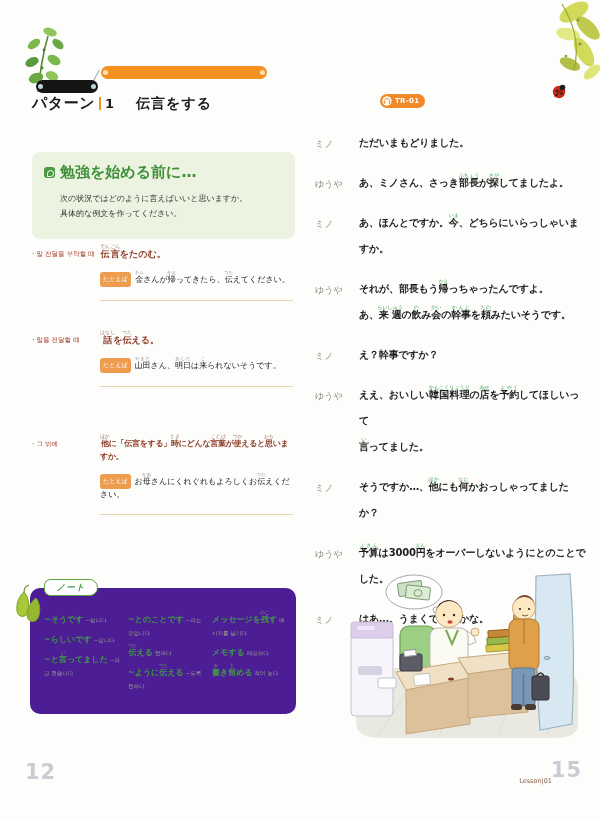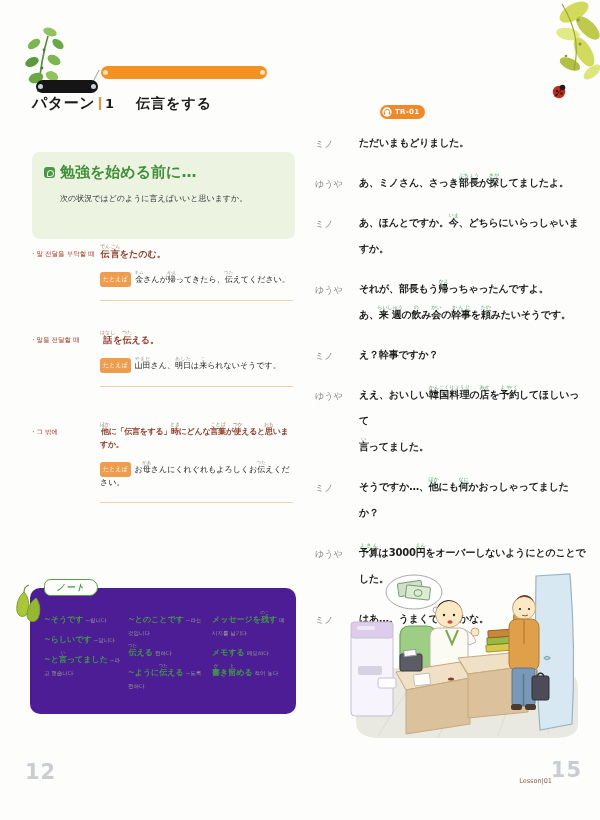--- a/index.html
+++ b/index.html
@@ -49,21 +49,21 @@
   .note-jp { font-size:8px; font-weight:bold; color:#3f9a44; }
   .note-jp rt { font-size:4.5px; color:#8aa080; font-weight:normal; }
   .note-kr { font-size:5.5px; color:#98a08a; margin-left:2px; }
 
   .pagenum { position:absolute; font-size:21px; font-weight:bold; color:#c9ccd1; letter-spacing:1px; }
   .pagenum.left { left:25px; top:760px; }
   .pagenum.right { right:18px; top:758px; }
   .lesson-label { position:absolute; right:48px; top:777px; font-size:6.5px; color:#8a5a42; }
 
   
-  .audio-badge { position:absolute; left:380px; top:105px; height:14px; background:#f08a28; border-radius:7px; display:flex; align-items:center; padding:0 6px 0 2px; gap:3px; }
+  .audio-badge { position:absolute; left:380px; top:94px; height:14px; background:#f08a28; border-radius:7px; display:flex; align-items:center; padding:0 6px 0 2px; gap:3px; }
   .audio-ic { width:10px; height:10px; }
   .audio-label { color:#fff; font-size:7px; font-weight:bold; letter-spacing:0.3px; }
 
   .dialogue { position:absolute; left:315px; top:130px; width:272px; }
   .turn { margin-bottom:14px; display:flex; }
   .speaker { flex:0 0 44px; font-size:9px; color:#8a8a84; padding-top:8px; }
   .dlines { flex:1; }
   .dline { font-size:10px; font-weight:bold; color:#1e1e1e; line-height:26px; letter-spacing:-0.2px; }
   .dline rt { font-size:5px; color:#3aa04a; font-weight:normal; letter-spacing:0; }
 
@@ -122,41 +122,42 @@
     <span class="title-main">伝言をする</span>
   </div>
 
   <div class="intro-box">
     <div class="intro-head">
       <span class="intro-icon"></span>
       <span class="intro-title">勉強を始める前に…</span>
     </div>
     <div class="intro-lines">
       <div>次の状況ではどのように言えばいいと思いますか。</div>
+      <div>具体的な例文を作ってください。</div>
     </div>
   </div>
 
   <div id="sections">
       <div class="section" style="top: 244px;">
         <div class="sec-kr">・말 전달을 부탁할 때</div>
         <div class="sec-body">
           <div class="sec-phrase"><ruby>伝言<rt>でんごん</rt></ruby>をたのむ。</div>
           <div class="sec-example"><span class="eg-badge">たとえば</span><ruby>金<rt>キム</rt></ruby>さんが<ruby>帰<rt>かえ</rt></ruby>ってきたら、<ruby>伝<rt>つた</rt></ruby>えてください。</div>
           <div class="write-line"></div>
         </div>
       </div>
       <div class="section" style="top: 330px;">
         <div class="sec-kr">・말을 전달할 때</div>
         <div class="sec-body">
           <div class="sec-phrase"><ruby>話<rt>はなし</rt></ruby>を<ruby>伝<rt>つた</rt></ruby>える。</div>
           <div class="sec-example"><span class="eg-badge">たとえば</span><ruby>山田<rt>やまだ</rt></ruby>さん、<ruby>明日<rt>あした</rt></ruby>は<ruby>来<rt>こ</rt></ruby>られないそうです。</div>
           <div class="write-line"></div>
         </div>
       </div>
-      <div class="section s3" style="top: 422px;">
+      <div class="section s3" style="top: 434px;">
         <div class="sec-kr">・그 밖에</div>
         <div class="sec-body">
           <div class="sec-phrase"><ruby>他<rt>ほか</rt></ruby>に「伝言をする」<ruby>時<rt>とき</rt></ruby>にどんな<ruby>言葉<rt>ことば</rt></ruby>が<ruby>使<rt>つか</rt></ruby>えると<ruby>思<rt>おも</rt></ruby>いますか。</div>
           <div class="sec-example"><span class="eg-badge">たとえば</span>お<ruby>母<rt>かあ</rt></ruby>さんにくれぐれもよろしくお<ruby>伝<rt>つた</rt></ruby>えください。</div>
           <div class="write-line"></div>
         </div>
       </div>
     </div>
 
   <div class="note-box">

